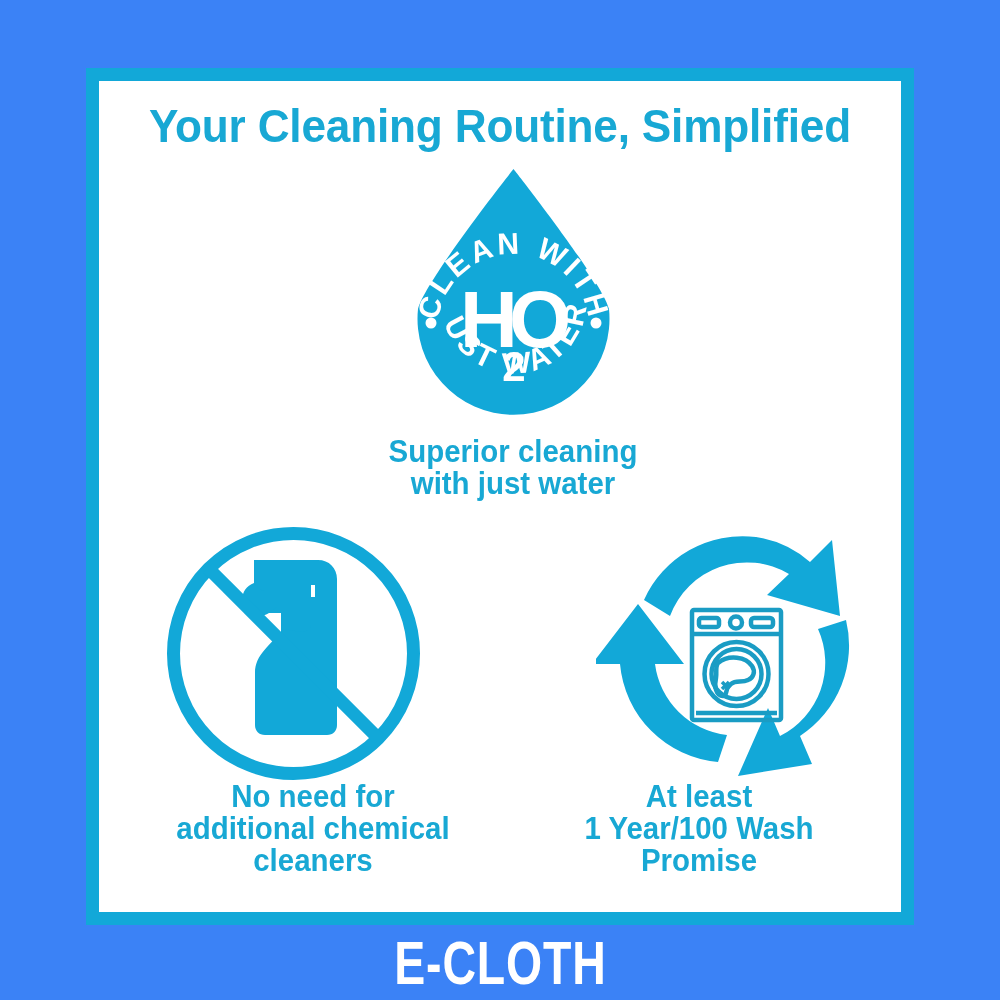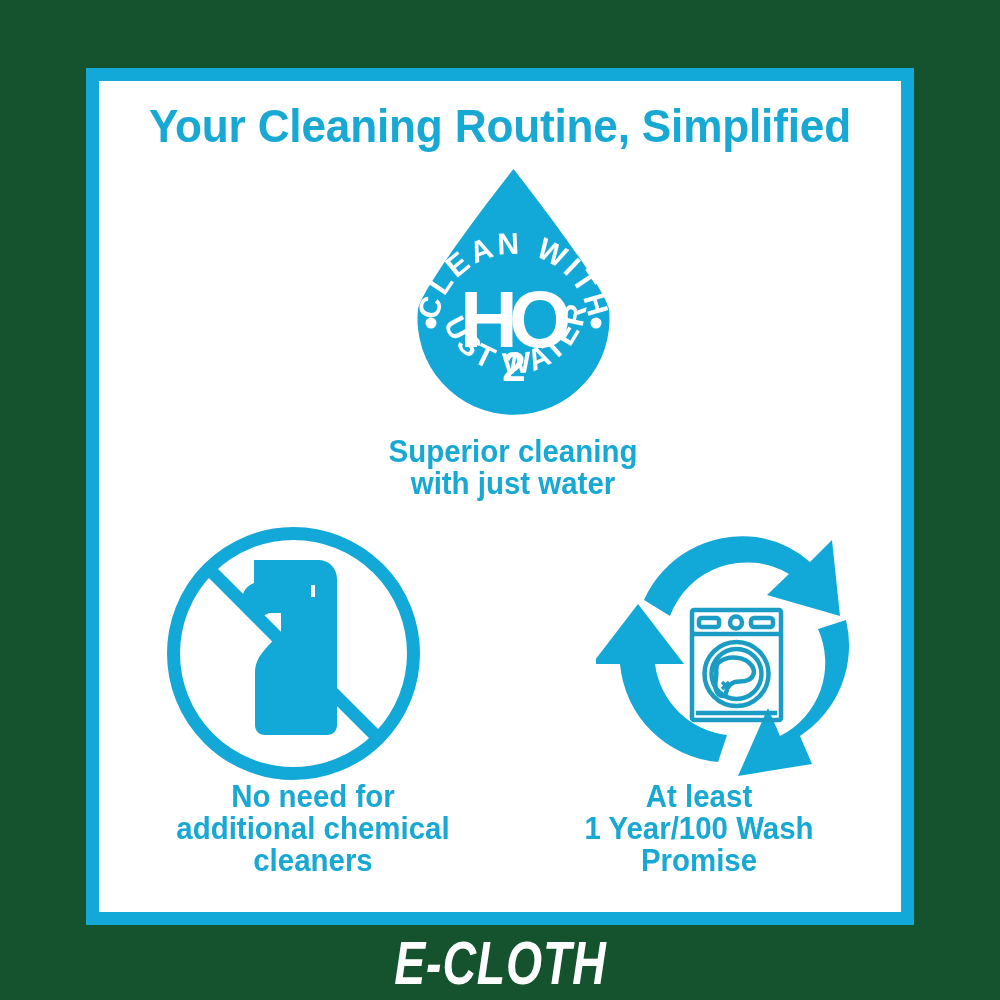--- a/index.html
+++ b/index.html
@@ -10,21 +10,21 @@
     width: 1000px;
     height: 1000px;
     background: #b3dcde;
     font-family: "Liberation Sans", sans-serif;
     overflow: hidden;
   }
   #poster {
     position: relative;
     width: 1000px;
     height: 1000px;
-    background: #14532d;
+    background: #3b82f6;
   }
   
   #card-frame {
     position: absolute;
     left: 86px;
     top: 68px;
     width: 828px;
     height: 857px;
     background: #ffffff;
     border: 13px solid #12a8d8;
@@ -89,21 +89,20 @@
   
   #brand {
     position: absolute;
     left: 0;
     top: 925px;
     width: 1000px;
     height: 75px;
     display: flex;
     align-items: center;
     justify-content: center;
-    font-style: italic;
   }
   #brand-text {
     color: #ffffff;
     font-family: "Liberation Sans Narrow", "Liberation Sans", sans-serif;
     font-weight: bold;
     font-size: 54px;
     letter-spacing: 1px;
     transform: scaleX(0.86) scaleY(1.12);
     white-space: nowrap;
   }

